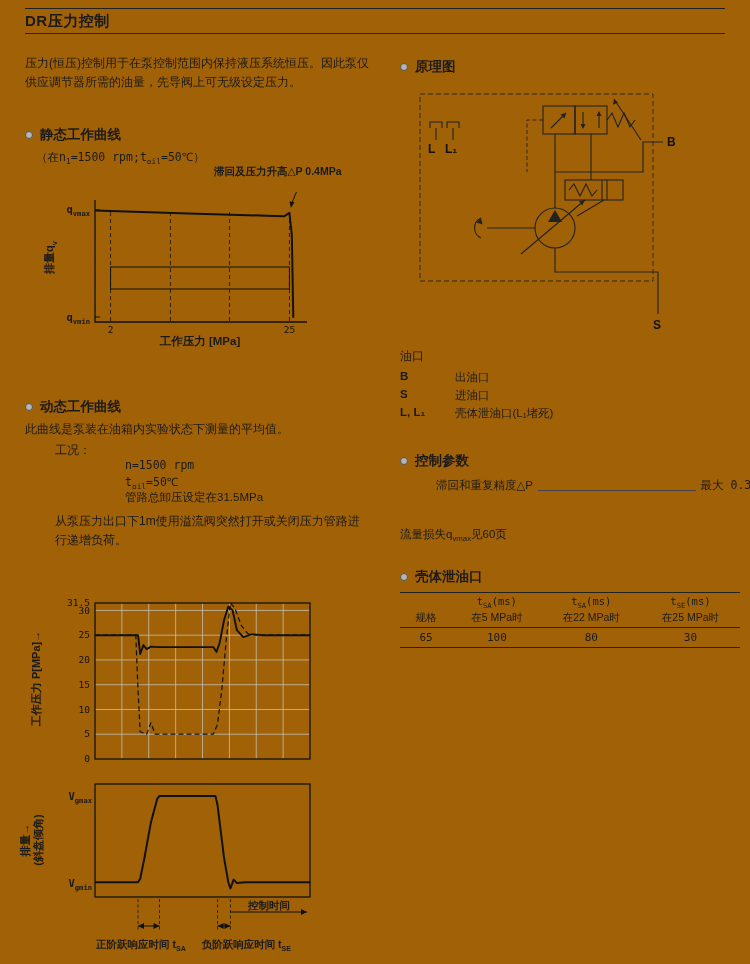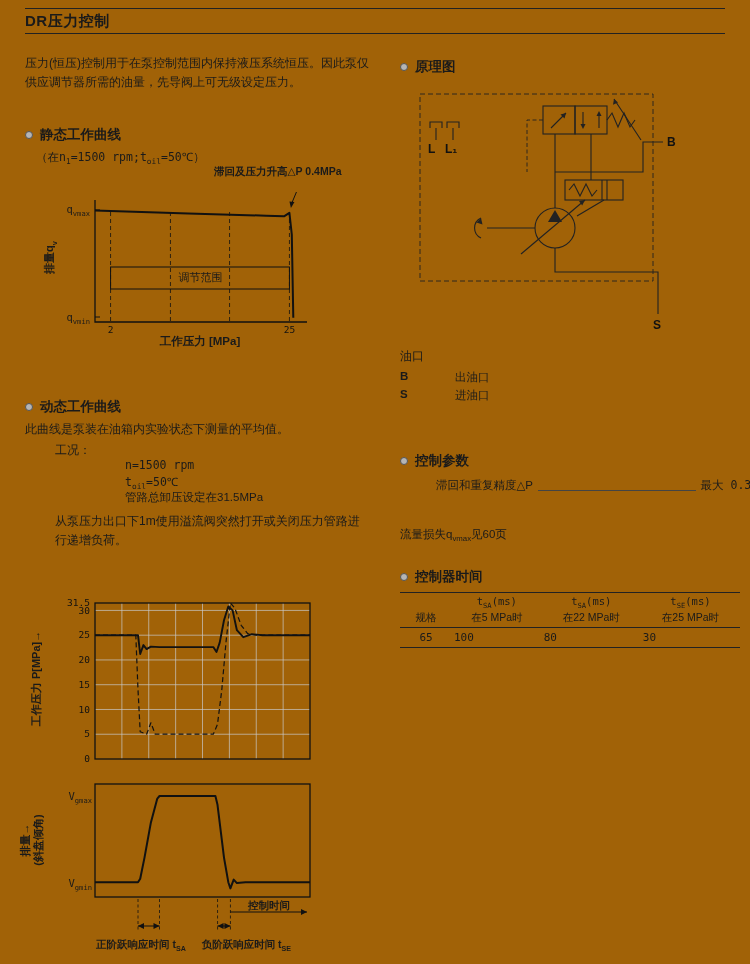--- a/index.html
+++ b/index.html
@@ -7,33 +7,33 @@
   .page{position:relative;width:750px;height:964px;background:#a16207;overflow:hidden;}
   .abs{position:absolute;}
   .rule{position:absolute;left:25px;width:700px;height:0;border-top:1.2px solid #222;}
   .title{font-size:15px;font-weight:bold;letter-spacing:0.5px;}
   .body-text{font-size:12px;line-height:1.55;}
   .sec-h{display:flex;align-items:center;gap:7px;font-weight:bold;font-size:13.5px;}
   .bullet{width:6px;height:6px;border-radius:50%;background:#b5b5b5;border:1.5px solid #555;flex:0 0 auto;}
   .mono{font-family:"DejaVu Sans Mono","Liberation Mono",monospace;}
   sub{font-size:0.68em;}
   .vlabel{position:absolute;transform:rotate(-90deg);font-size:11px;font-weight:bold;text-align:center;white-space:nowrap;line-height:13px;}
-  .ylab{font-size:10.5px;text-align:right;font-weight:normal;}
+  .ylab{font-size:10.5px;text-align:right;font-weight:bold;}
   .small-b{font-size:10.5px;font-weight:bold;white-space:nowrap;}
   svg text{font-family:"DejaVu Sans Mono","Liberation Mono",monospace;}
   .tick{font-size:9.5px;fill:#111;}
   .slab{font-size:12px;font-weight:bold;fill:#111;font-family:"Liberation Sans","DejaVu Sans",sans-serif;}
   .port-row{display:flex;font-size:11.5px;width:330px;}
   .pcode{width:55px;font-weight:bold;flex:0 0 auto;}
   .prow{display:flex;width:336px;align-items:flex-end;font-size:11.5px;margin-left:36px;}
   .fill{flex:1;border-bottom:1px solid #444;margin:0 5px 2px 5px;height:10px;}
   .ttable{border-collapse:collapse;width:340px;font-size:10.5px;}
   .ttable th{font-weight:normal;border-top:1.5px solid #222;border-bottom:1px solid #222;padding:2px 2px 3px 2px;text-align:center;vertical-align:bottom;line-height:1.25;}
   .ttable th.c0,.ttable td.c0{text-align:center;width:48px;padding-left:2px;}
-  .ttable td{border-bottom:1px solid #222;padding:3px 2px;font-size:11px;}
+  .ttable td{border-bottom:1px solid #222;padding:3px 2px;text-align:center;font-size:11px;}
   .range-label{font-size:11px;text-align:center;line-height:20px;}
   .xlab{font-weight:bold;font-size:11.5px;text-align:center;}
   .cond{font-size:11.5px;white-space:nowrap;}
 </style>
 </head>
 <body>
 
 <div class="page">
 
   <div class="rule" style="top:8px"></div>
@@ -68,21 +68,20 @@
       <line x1="77.44444444444444" y1="20" x2="77.44444444444444" y2="130" stroke="#111" stroke-width="0.8" stroke-dasharray="4 3"></line>
       <line x1="136.55555555555554" y1="20" x2="136.55555555555554" y2="130" stroke="#111" stroke-width="0.8" stroke-dasharray="4 3"></line>
       <line x1="196.44444444444446" y1="20" x2="196.44444444444446" y2="130" stroke="#111" stroke-width="0.8" stroke-dasharray="4 3"></line>
       <rect x="17.555555555555557" y="75" width="178.8888888888889" height="22" stroke="#111" stroke-width="1" fill="none"></rect>
       <polyline points="2.0,18.6 95.3,21.4 173.1,23.7 191.0,24.3 196.4,20.8 198.8,42.5 200.3,125.7" fill="none" stroke="#111" stroke-linejoin="round" stroke-width="2"></polyline>
       <text x="17.555555555555557" y="141" text-anchor="middle" class="tick">2</text>
       <text x="196.44444444444446" y="141" text-anchor="middle" class="tick">25</text>
       <line x1="203.44444444444446" y1="0" x2="198.44444444444446" y2="12" stroke="#111" stroke-width="1"></line>
       <path d="M197.94444444444446,16 l-1.5,-6.5 l5,0.5 z" fill="#111" stroke="none"></path>
     </svg>
-  <div class="abs range-label" style="left:111px;top:267px;width:179px;height:20px">调节范围</div>
   <div class="abs xlab" style="left:120px;top:334px;width:160px">工作压力 [MPa]</div>
 
   <div class="abs sec-h" style="left:25px;top:398px">
     <span class="bullet"></span>
     <span>动态工作曲线</span>
   </div>
   <div class="abs body-text" style="left:25px;top:420px;width:348px">此曲线是泵装在油箱内实验状态下测量的平均值。</div>
   <div class="abs" style="left:55px;top:442px;font-size:12px">工况：</div>
   <div class="abs cond mono" style="left:125px;top:458px">n=1500 rpm</div>
   <div class="abs cond mono" style="left:125px;top:474px">
@@ -213,37 +212,41 @@
 
   <div class="abs" style="left:400px;top:348px;font-size:12px;font-weight:normal">油口</div>
   <div class="abs port-row" style="left:400px;top:370px">
     <span class="pcode">B</span>
     <span>出油口</span>
   </div>
   <div class="abs port-row" style="left:400px;top:388px">
     <span class="pcode">S</span>
     <span>进油口</span>
   </div>
+  <div class="abs port-row" style="left:400px;top:406px">
+    <span class="pcode">L, L₁</span>
+    <span>壳体泄油口(L₁堵死)</span>
+  </div>
 
   <div class="abs sec-h" style="left:400px;top:452px">
     <span class="bullet"></span>
     <span>控制参数</span>
   </div>
   <div class="abs prow" style="left:400px;top:478px">
     <span>滞回和重复精度△P</span>
     <span class="fill"></span>
     <span class="mono">最大 0.3MPa</span>
   </div>
   <div class="abs" style="left:400px;top:527px;font-size:11.5px">
     <span>流量损失q</span><sub>vmax</sub><span>见60页</span>
   </div>
 
   <div class="abs sec-h" style="left:400px;top:568px">
     <span class="bullet"></span>
-    <span>控制器时间</span>
+    <span>壳体泄油口</span>
   </div>
   <div class="abs" style="left:400px;top:592px">
     <table class="ttable">
       <thead>
         <tr>
           <th class="c0">规格</th>
           <th>
             <div class="mono"><span>t</span><sub>SA</sub><span>(ms)</span></div>
             <div>在5 MPa时</div>
           </th>

